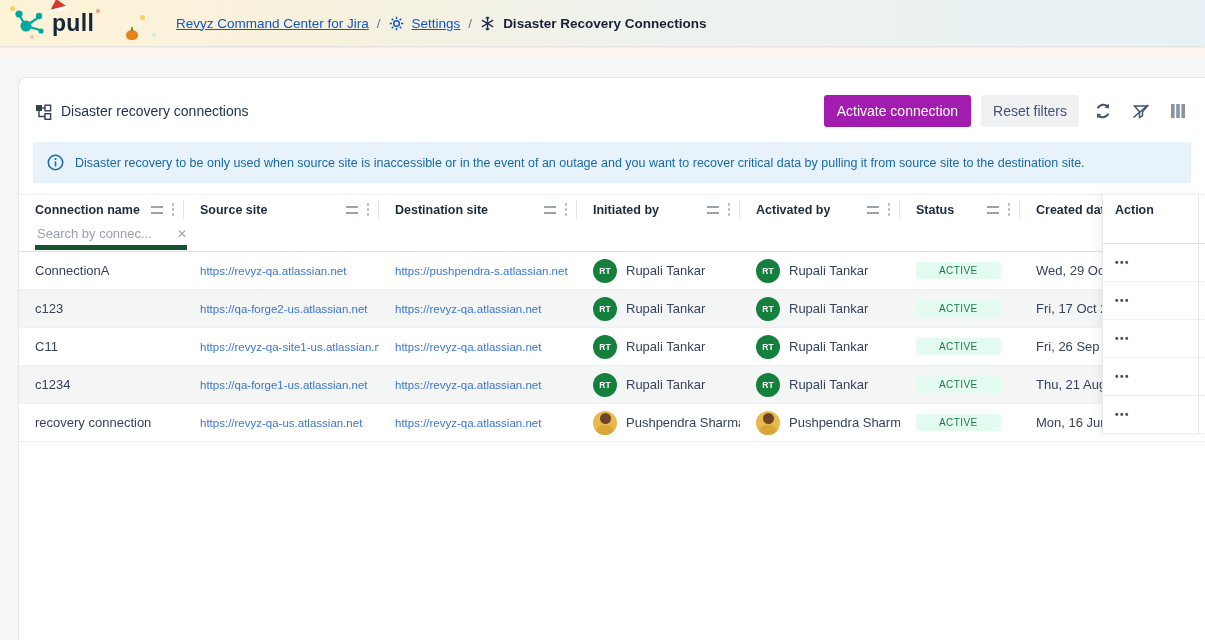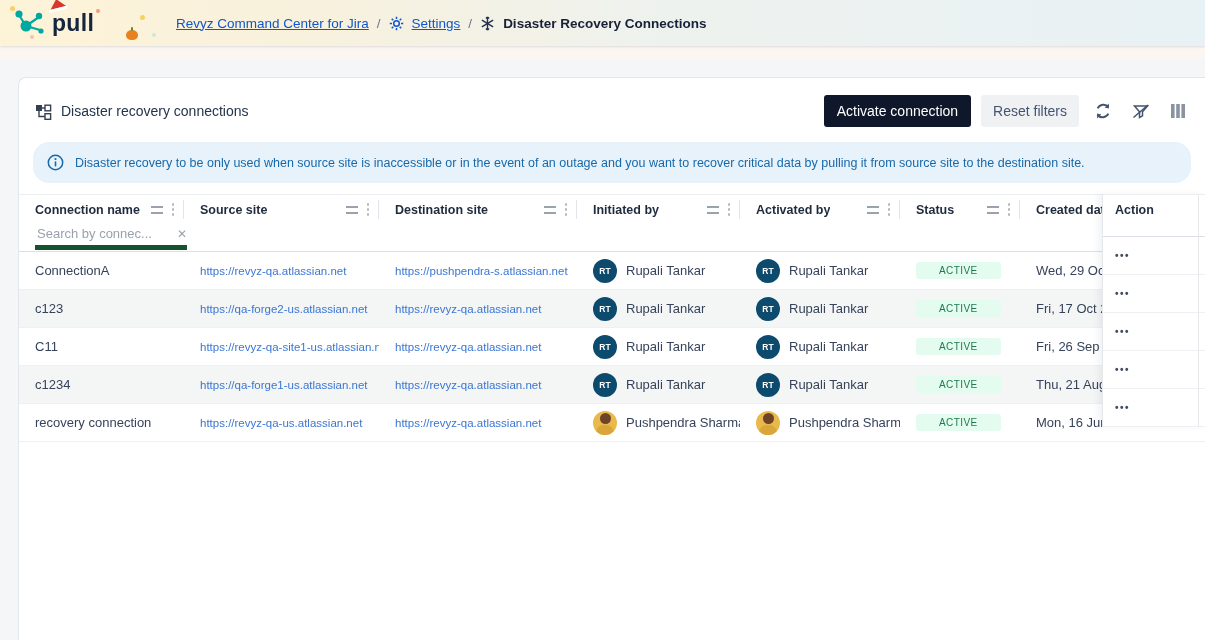--- a/index.html
+++ b/index.html
@@ -40,29 +40,29 @@
   
   .card {
     position:absolute; left:18px; top:77px; right:0; bottom:0;
     background:#fff; border:1px solid #e3e6ea; border-right:none; border-bottom:none;
     border-top-left-radius:8px;
   }
 
   .toolbar { display:flex; align-items:center; padding:17px 14px 0 16px; }
   .panel-title { display:flex; align-items:center; gap:9px; font-size:14px; color:#24344b; }
   .toolbar-right { margin-left:auto; display:flex; align-items:center; gap:10px; }
-  .btn-primary { background:#0f172a; color:#fff; border:none; border-radius:3px;
+  .btn-primary { background:#a21caf; color:#fff; border:none; border-radius:3px;
     font-family:inherit; font-size:14px; padding:8px 13px; cursor:pointer; }
   .btn-subtle { background:#f0f1f3; color:#44546f; border:none; border-radius:3px;
     font-family:inherit; font-size:14px; padding:8px 12px; cursor:pointer; }
   .icon-btn { background:none; border:none; padding:2px 4px; cursor:pointer; display:inline-flex; align-items:center; }
 
   .desc { padding:13px 16px 0 16px; font-size:14px; color:#29374b; }
 
-  .banner { margin:15px 14px 0 14px; background:#e8f2fb; border-radius:16px;
+  .banner { margin:15px 14px 0 14px; background:#e8f2fb; border-radius:0;
     padding:12px 14px; display:flex; align-items:center; gap:11px;
     font-size:12.5px; color:#1769aa; }
 
   
   .table-wrap { position:relative; margin-top:11px; }
   .thead { display:flex; height:30px; align-items:stretch; border-top:1px solid #eceef0; }
   .th { display:flex; align-items:center; padding:0 10px 0 16px; position:relative; cursor:pointer; }
   .th .label { font-size:12.5px; font-weight:bold; color:#1f2b3d; white-space:nowrap; overflow:hidden; }
   .hicons { margin-left:auto; display:flex; align-items:center; gap:9px; padding-left:8px; }
   .eq-icon { width:12px; height:8px; border-top:2px solid #9aa3ad; border-bottom:2px solid #9aa3ad; cursor:pointer; }
@@ -79,36 +79,36 @@
   .search-box input::placeholder { color:#98a1ae; }
   .clear-x { margin-left:auto; color:#9aa3ad; font-size:12px; cursor:pointer; }
 
   .tr { display:flex; align-items:center; height:38px; border-bottom:1px solid #eef0f3; font-size:13px; color:#36435a; }
   .tr:nth-child(even) { background:#f4f5f5; }
   .td { padding:0 8px 0 16px; white-space:nowrap; overflow:hidden; }
   .c1 { width:165px; } .c2 { width:195px; } .c3 { width:198px; }
   .c4 { width:163px;justify-content:center; } .c5 { width:160px; } .c6 { width:120px; } .c7 { flex:1; }
   .site-link { color:#3b76d3; font-size:11.5px; text-decoration:none; cursor:pointer; }
   .user { display:flex; align-items:center; gap:9px; }
-  .avatar { width:24px; height:24px; min-width:24px; border-radius:50%; background:#0c4a6e; color:#fff;
+  .avatar { width:24px; height:24px; min-width:24px; border-radius:50%; background:#15803d; color:#fff;
     font-size:8.5px; font-weight:bold; display:flex; align-items:center; justify-content:center; }
   .avatar.photo { background:#e9b94b; position:relative; overflow:hidden; }
   .avatar.photo::before { content:''; position:absolute; top:2px; left:6.5px; width:11px; height:11px;
     border-radius:50%; background:#6d4428; }
   .avatar.photo::after { content:''; position:absolute; top:14px; left:3px; width:18px; height:11px;
     border-radius:8px 8px 0 0; background:#d9a63a; }
   .badge { display:inline-block; background:#e3fcef; color:#1e7a4e; font-size:10px; font-weight:normal;
     letter-spacing:.4px; padding:3px 23px; border-radius:3px; }
   .date-cell { font-size:13px; color:#36435a; }
 
   
   .action-overlay { position:absolute; top:0; right:0; width:103px; background:#fff;
     border-left:1px solid #e6e8eb; box-shadow:-4px 0 6px rgba(23,43,77,.06); z-index:3; }
   .action-overlay::after { content:''; position:absolute; right:6px; top:0; bottom:0; width:1px; background:#e6e8eb; }
-  .overlay-head { height:43px; padding:8px 0 0 12px; font-size:12.5px; font-weight:bold; color:#1f2b3d;
+  .overlay-head { height:50px; padding:8px 0 0 12px; font-size:12.5px; font-weight:bold; color:#1f2b3d;
     border-top:1px solid #eceef0; border-bottom:1px solid #dcdfe3; }
   .overlay-cell { height:38px; border-bottom:1px solid #eef0f3; display:flex; align-items:center; padding-left:12px; }
   .kebab { color:#3f4b5e; font-size:10px; font-weight:bold; letter-spacing:1.5px; cursor:pointer; }
 </style>
 </head>
 <body>
 
 <div class="topbar">
   <div class="confetti">
     <span style="left:10px;top:6px;width:5px;height:5px;background:#f3c63f"></span>

